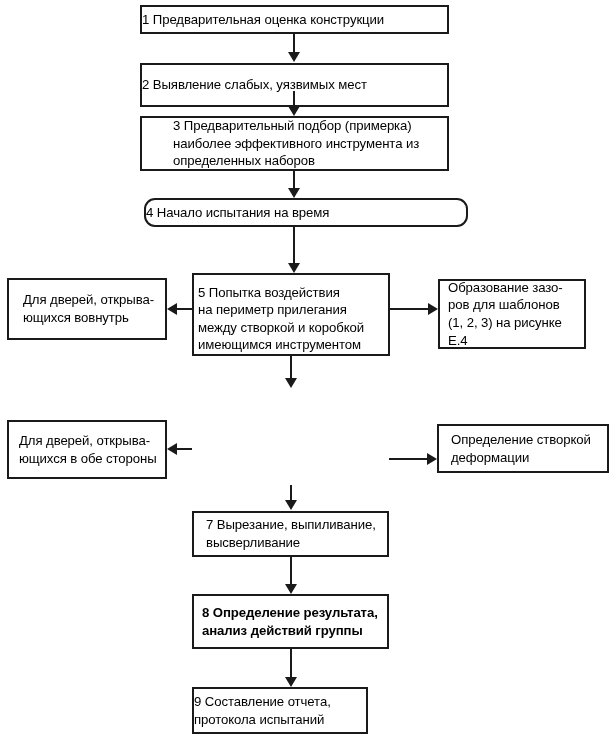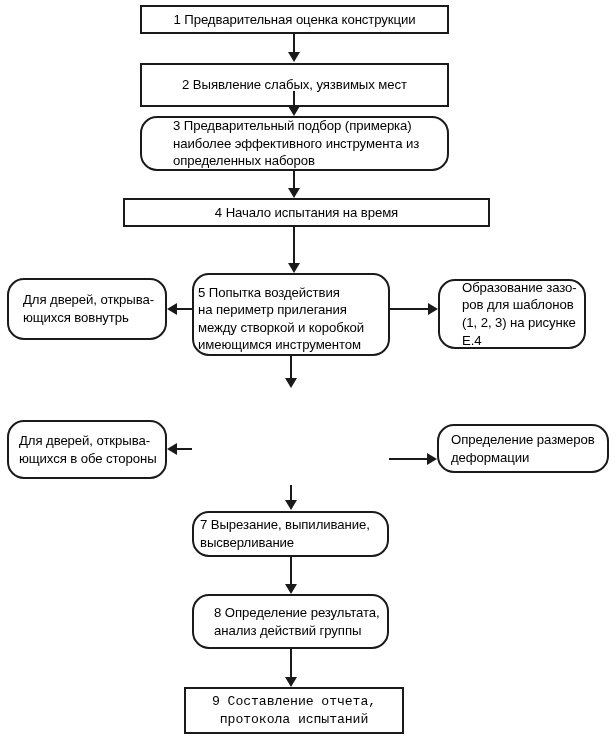--- a/index.html
+++ b/index.html
@@ -28,26 +28,25 @@
     font-size: 13.2px;
     line-height: 1.33;
     letter-spacing: -0.1px;
   }
   .node .txt {
     display: block;
     width: 100%;
     white-space: pre-line;
   }
   .node.center .txt {
-    text-align: center;
+    text-align: left;
   }
   .node.lefttext {
     padding-left: 11px;
     padding-right: 6px;
-    border-radius: 17px;
   }
   .node.lefttext .txt {
     text-align: left;
   }
   
   .vline {
     position: absolute;
     width: 2px;
     background: #1a1a1a;
   }
@@ -93,65 +92,65 @@
   <div class="node center" style="left:140px; top:63px; width:309px; height:44px;">
     <span class="txt">2  Выявление слабых, уязвимых мест</span>
   </div>
 
   <div class="node lefttext" style="left:140px; top:116px; width:309px; height:55px; padding-left:31px;">
     <span class="txt">3  Предварительный подбор (примерка)
     наиболее эффективного инструмента из
     определенных наборов</span>
   </div>
 
-  <div class="node center" style="left:123px; top:198px; width:367px; height:29px;">
+  <div class="node center" style="left:144px; top:198px; width:324px; height:29px;border-radius:11px;">
     <span class="txt">4  Начало  испытания на время</span>
   </div>
 
   <div class="node lefttext" style="left:192px; top:273px; width:198px; height:83px; padding-left:4px;align-items:flex-end;">
     <span class="txt">5  Попытка воздействия
      на периметр прилегания
      между створкой и коробкой
      имеющимся инструментом</span>
   </div>
 
   <div class="node lefttext" style="left:7px; top:278px; width:160px; height:62px; padding-left:14px;">
     <span class="txt">Для дверей, открыва-
 ющихся вовнутрь</span>
   </div>
 
-  <div class="node lefttext" style="left:438px; top:279px; width:148px; height:70px; padding-left:22px;">
+  <div class="node lefttext" style="left:438px; top:279px; width:148px; height:70px; padding-left:8px;">
     <span class="txt">Образование зазо-
 ров для шаблонов
 (1, 2, 3) на рисунке
 Е.4</span>
   </div>
 
 
   <div class="node lefttext" style="left:7px; top:420px; width:160px; height:59px; padding-left:10px;">
     <span class="txt">Для дверей,  открыва-
 ющихся в обе стороны</span>
   </div>
 
   <div class="node lefttext" style="left:437px; top:424px; width:172px; height:49px; padding-left:12px;">
-    <span class="txt">Определение размеров
+    <span class="txt">Определение створкой
 деформации</span>
   </div>
 
-  <div class="node lefttext" style="left:192px; top:511px; width:197px; height:46px; padding-left:6px;">
+  <div class="node lefttext" style="left:192px; top:511px; width:197px; height:46px; padding-left:12px;">
     <span class="txt">7  Вырезание, выпиливание,
     высверливание</span>
   </div>
 
-  <div class="node lefttext" style="left:192px; top:594px; width:197px; height:55px; padding-left:20px;">
+  <div class="node lefttext" style="left:192px; top:594px; width:197px; height:55px; padding-left:8px;font-weight:bold;">
     <span class="txt">8  Определение результата,
     анализ действий группы</span>
   </div>
 
-  <div class="node center" style="left:184px; top:687px; width:220px; height:47px;font-family:Liberation Mono, monospace;">
+  <div class="node center" style="left:192px; top:687px; width:176px; height:47px;">
     <span class="txt">9  Составление отчета,
     протокола испытаний</span>
   </div>
 
   <div class="vline" style="left:293px; top:34px; height:20px;"></div>
   <div class="arrow-down" style="left:288px; top:52px;"></div>
 
   <div class="vline" style="left:293px; top:91px; height:17px;"></div>
   <div class="arrow-down" style="left:288px; top:106px;"></div>
 

